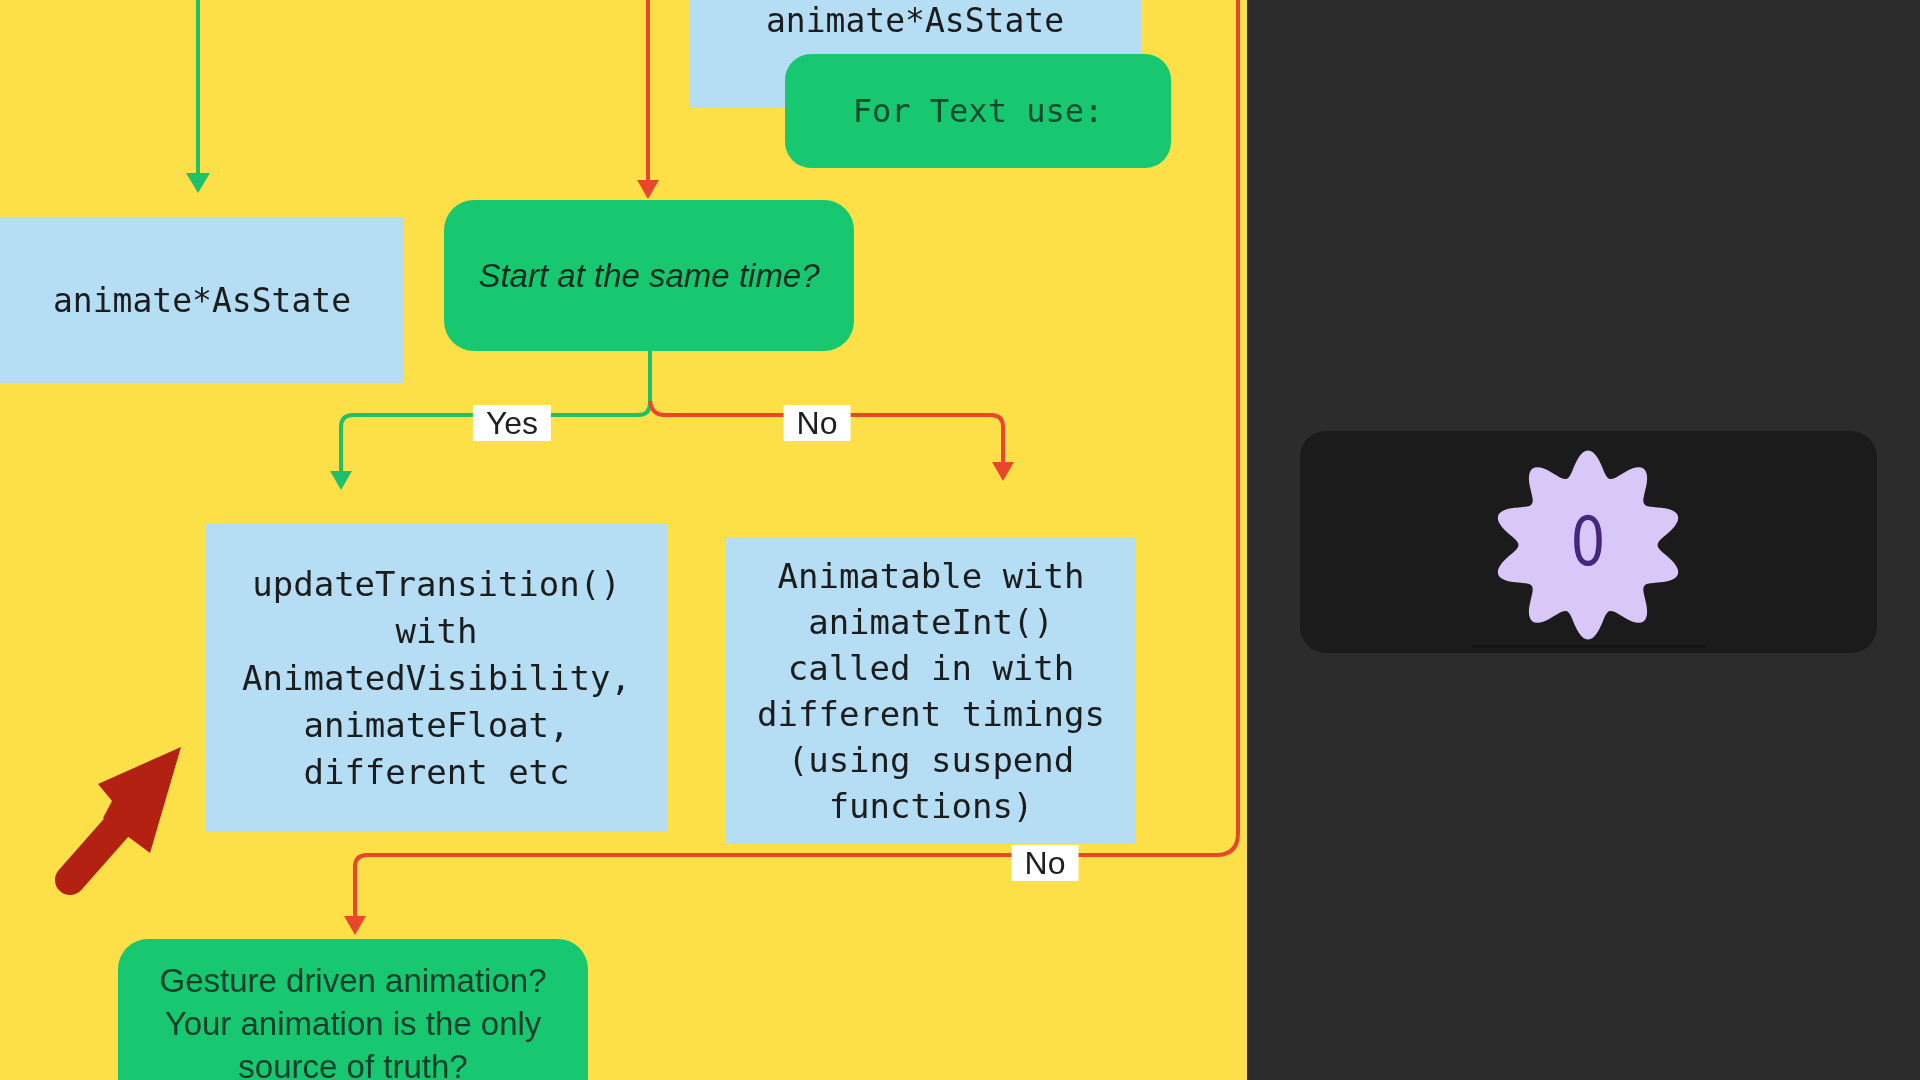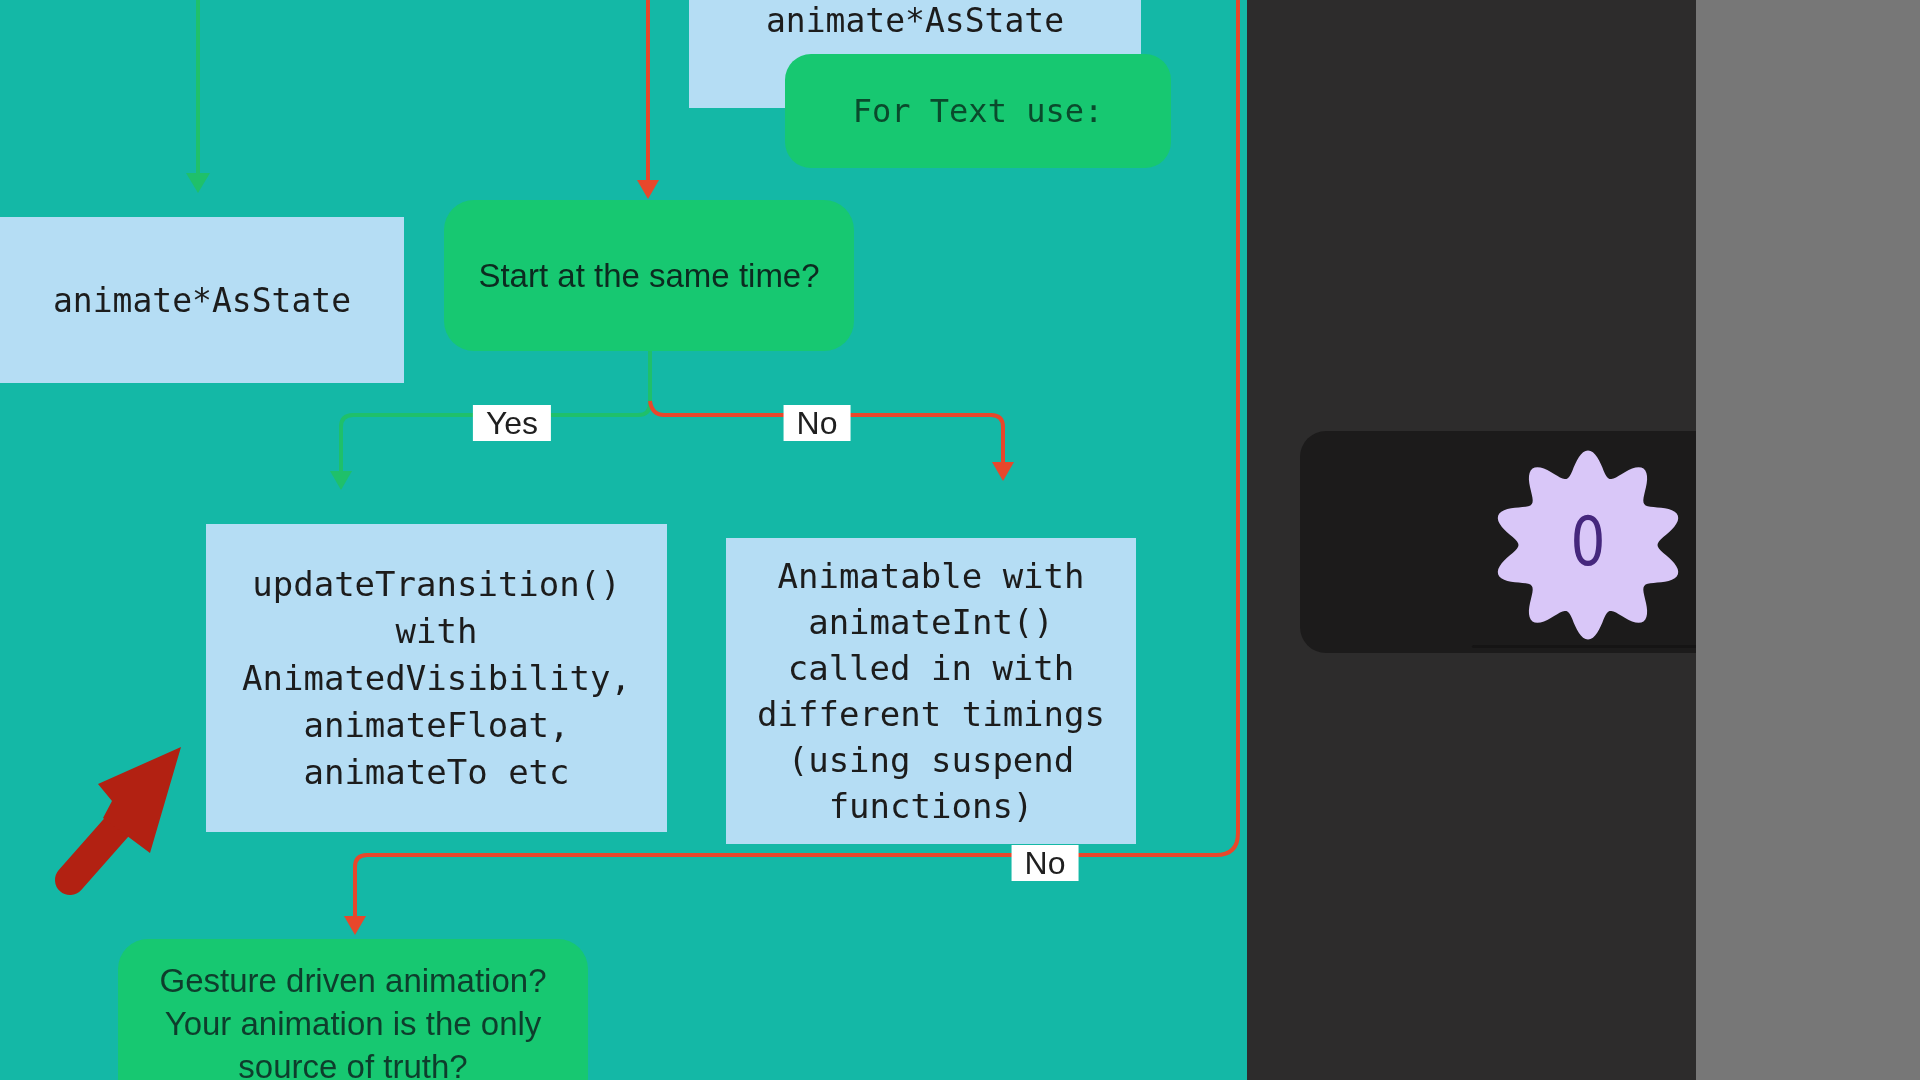--- a/index.html
+++ b/index.html
@@ -1,28 +1,28 @@
 <!DOCTYPE html>
 <html><head>
 <meta charset="utf-8">
 <style>
   html,body{margin:0;padding:0;background:#777;}
-  #stage{position:relative;width:1696px;height:1080px;overflow:hidden;background:#14b8a6;
+  #stage{position:relative;width:1920px;height:1080px;overflow:hidden;background:#fde047;
          font-family:"Liberation Sans",sans-serif;}
   .abs{position:absolute;}
   
   .bluebox{background:#b5ddf4;color:#1c1c1c;
            font-family:"DejaVu Sans Mono",monospace;
            display:flex;flex-direction:column;align-items:center;justify-content:center;
            text-align:center;margin-top:32px;}
   .greenbox{background:#17c871;border-radius:30px;color:#0a3b27;
             display:flex;flex-direction:column;align-items:center;justify-content:center;
             text-align:center;}
   .mono{font-family:"DejaVu Sans Mono",monospace;}
-  .qtext{font-size:33px;color:#0c2b20;font-weight:500;}
+  .qtext{font-size:33px;color:#0c2b20;font-weight:500;font-style:italic;}
   .branch-label{background:#ffffff;padding:0 13px;font-size:32px;color:#1f1f1f;
                 transform:translate(-50%,-50%);line-height:36px;margin-top:8px;}
   .boxline{line-height:47px;font-size:34px;}
   .noteline{line-height:44px;font-size:32px;color:#0a4a2c;}
   .gestline{line-height:43px;font-size:33px;color:#0e3d2c;font-weight:500;text-align:center;}
   
   #panel{left:1247px;top:0;width:673px;height:1080px;background:#2d2c2c;}
   #screen{left:1300px;top:431px;width:577px;height:222px;border-radius:26px;background:#1c1b1b;}
   #badge-svg{left:1488px;top:445px;}
   #badge-value{left:1588px;top:545px;transform:translate(-50%,-54%) scaleX(.82);
@@ -73,21 +73,21 @@
 
   <div class="abs branch-label" style="left:512px;top:415px;">Yes</div>
   <div class="abs branch-label" style="left:817px;top:415px;">No</div>
   <div class="abs branch-label" style="left:1045px;top:855px;">No</div>
 
   <div class="abs bluebox" style="left:206px;top:492px;width:461px;height:308px;">
     <div class="boxline">updateTransition()</div>
     <div class="boxline">with</div>
     <div class="boxline">AnimatedVisibility,</div>
     <div class="boxline">animateFloat,</div>
-    <div class="boxline">animateTo etc</div>
+    <div class="boxline">different etc</div>
   </div>
 
   <div class="abs bluebox" style="left:726px;top:506px;width:410px;height:306px;">
     <div class="boxline" style="line-height:46px">Animatable with</div>
     <div class="boxline" style="line-height:46px">animateInt()</div>
     <div class="boxline" style="line-height:46px">called in with</div>
     <div class="boxline" style="line-height:46px">different timings</div>
     <div class="boxline" style="line-height:46px">(using suspend</div>
     <div class="boxline" style="line-height:46px">functions)</div>
   </div>

